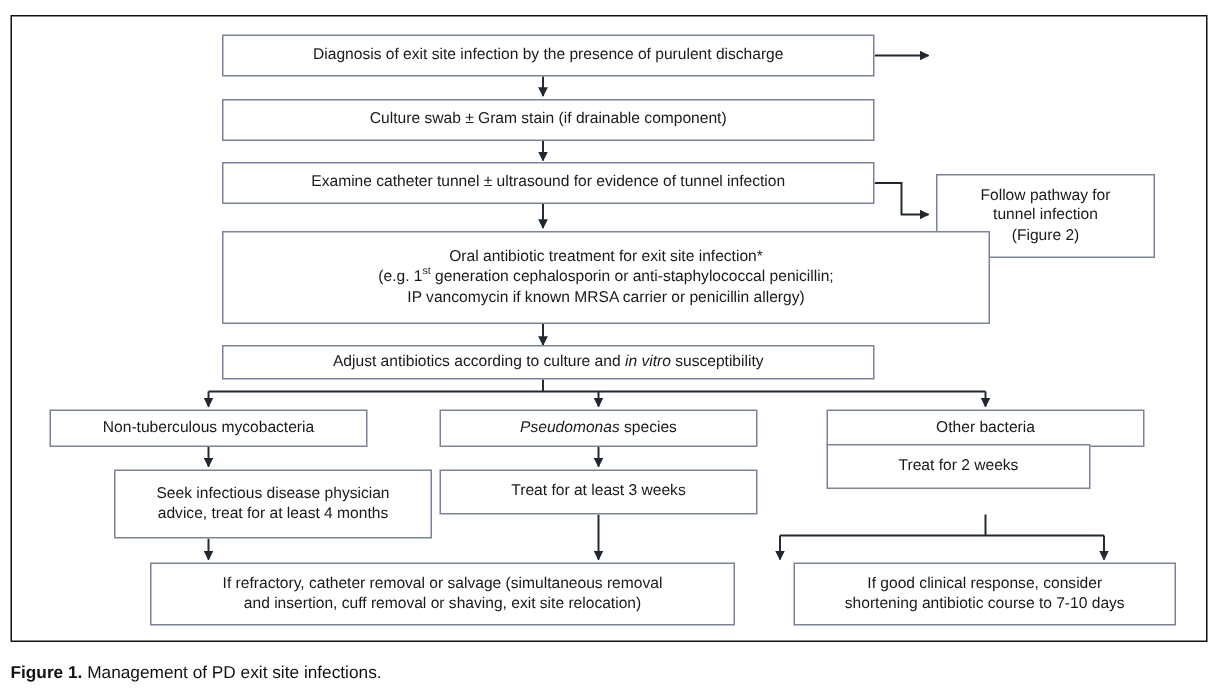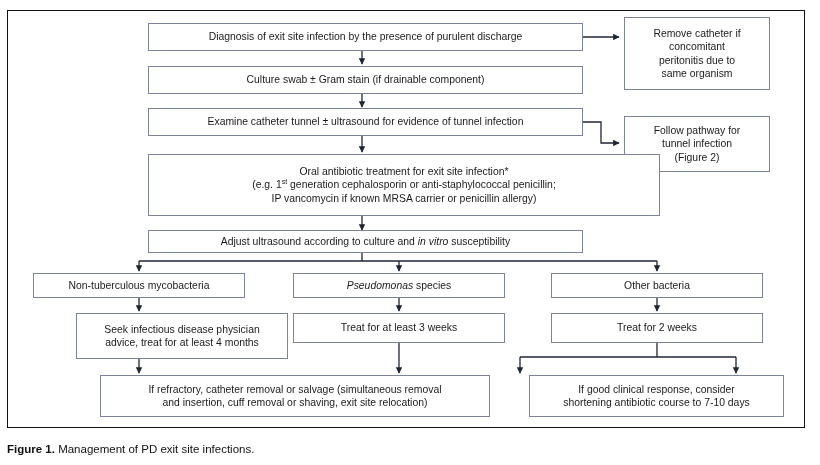--- a/index.html
+++ b/index.html
@@ -121,28 +121,20 @@
       <line x1="520" y1="357" x2="736" y2="357"></line>
       <line x1="520" y1="357" x2="520" y2="373" marker-end="url(#ah)"></line>
       <line x1="736" y1="357" x2="736" y2="373" marker-end="url(#ah)"></line>
     </g>
   </svg>
 
   <div class="node" style="left:148px; top:23px; width:435px; height:28px;">
     <span class="txt">Diagnosis of exit site infection by the presence of purulent discharge</span>
   </div>
 
-  <div class="node" style="left:624px; top:17px; width:146px; height:73px;">
-    <span class="txt">
-      <span class="line">Remove catheter if</span>
-      <span class="line">concomitant</span>
-      <span class="line">peritonitis due to</span>
-      <span class="line">same organism</span>
-    </span>
-  </div>
 
   <div class="node" style="left:148px; top:66px; width:435px; height:28px;">
     <span class="txt">Culture swab ± Gram stain (if drainable component)</span>
   </div>
 
   <div class="node" style="left:148px; top:108px; width:435px; height:28px;">
     <span class="txt">Examine catheter tunnel ± ultrasound for evidence of tunnel infection</span>
   </div>
 
   <div class="node" style="left:624px; top:116px; width:146px; height:56px;">
@@ -155,21 +147,21 @@
 
   <div class="node" style="left:148px; top:154px; width:512px; height:62px;">
     <span class="txt">
       <span class="line">Oral antibiotic treatment for exit site infection*</span>
       <span class="line"><span>(e.g. 1</span><sup class="ord">st</sup><span> generation cephalosporin or anti-staphylococcal penicillin;</span></span>
       <span class="line">IP vancomycin if known MRSA carrier or penicillin allergy)</span>
     </span>
   </div>
 
   <div class="node" style="left:148px; top:230px; width:435px; height:23px;">
-    <span class="txt"><span>Adjust ultrasound according to culture and </span><em class="ital">in vitro</em><span> susceptibility</span></span>
+    <span class="txt"><span>Adjust antibiotics according to culture and </span><em class="ital">in vitro</em><span> susceptibility</span></span>
   </div>
 
   <div class="node" style="left:33px; top:273px; width:212px; height:25px;">
     <span class="txt">Non-tuberculous mycobacteria</span>
   </div>
 
   <div class="node" style="left:293px; top:273px; width:212px; height:25px;">
     <span class="txt"><em class="ital">Pseudomonas</em><span> species</span></span>
   </div>
 
@@ -181,21 +173,21 @@
     <span class="txt">
       <span class="line">Seek infectious disease physician</span>
       <span class="line">advice, treat for at least 4 months</span>
     </span>
   </div>
 
   <div class="node" style="left:293px; top:313px; width:212px; height:30px;">
     <span class="txt">Treat for at least 3 weeks</span>
   </div>
 
-  <div class="node" style="left:551px; top:313px; width:212px; height:30px;">
+  <div class="node" style="left:551px; top:296px; width:176px; height:30px;">
     <span class="txt">Treat for 2 weeks</span>
   </div>
 
   <div class="node" style="left:100px; top:375px; width:390px; height:42px;">
     <span class="txt">
       <span class="line">If refractory, catheter removal or salvage (simultaneous removal</span>
       <span class="line">and insertion, cuff removal or shaving, exit site relocation)</span>
     </span>
   </div>
 

